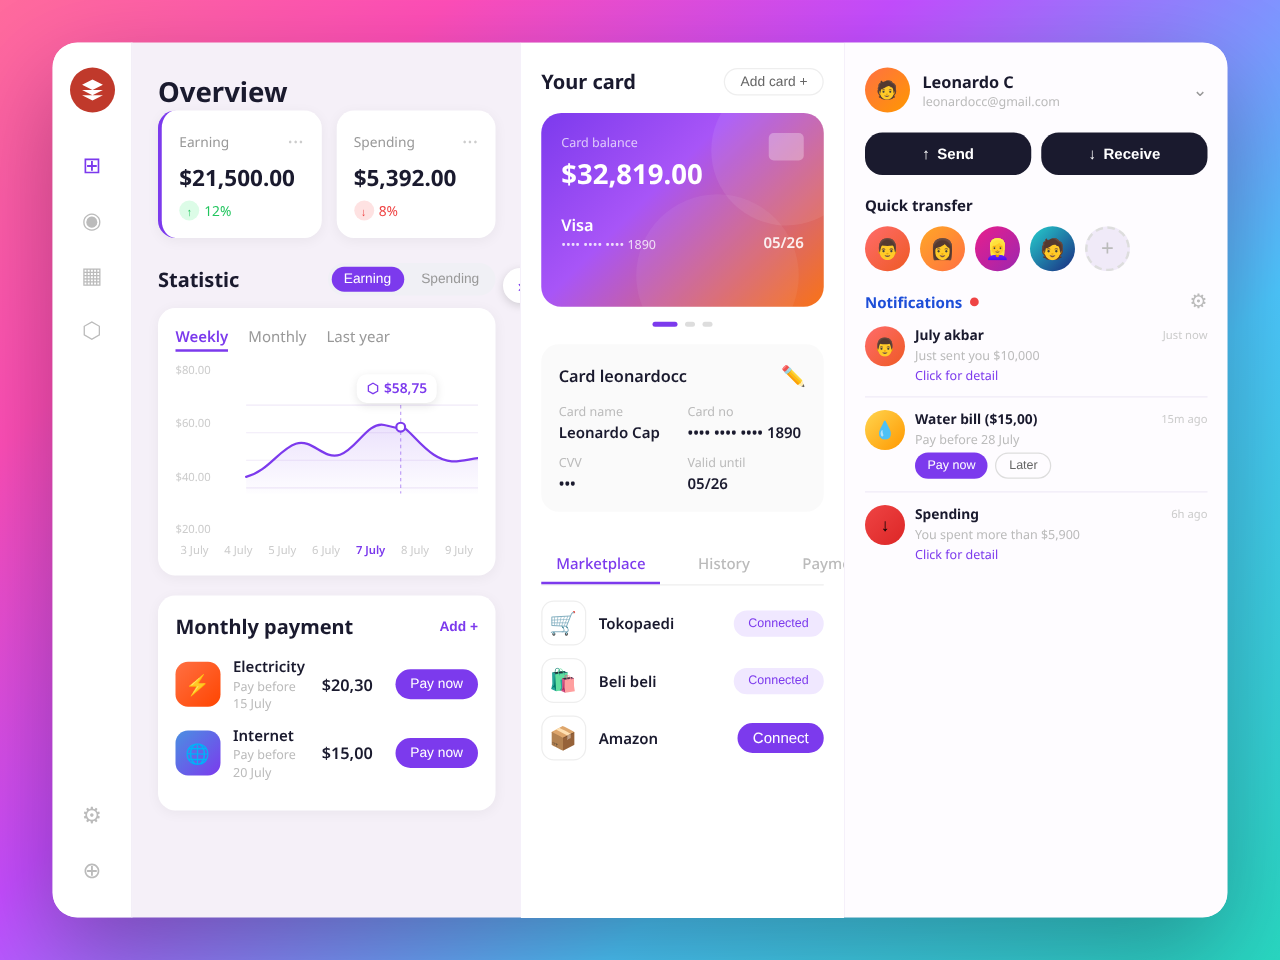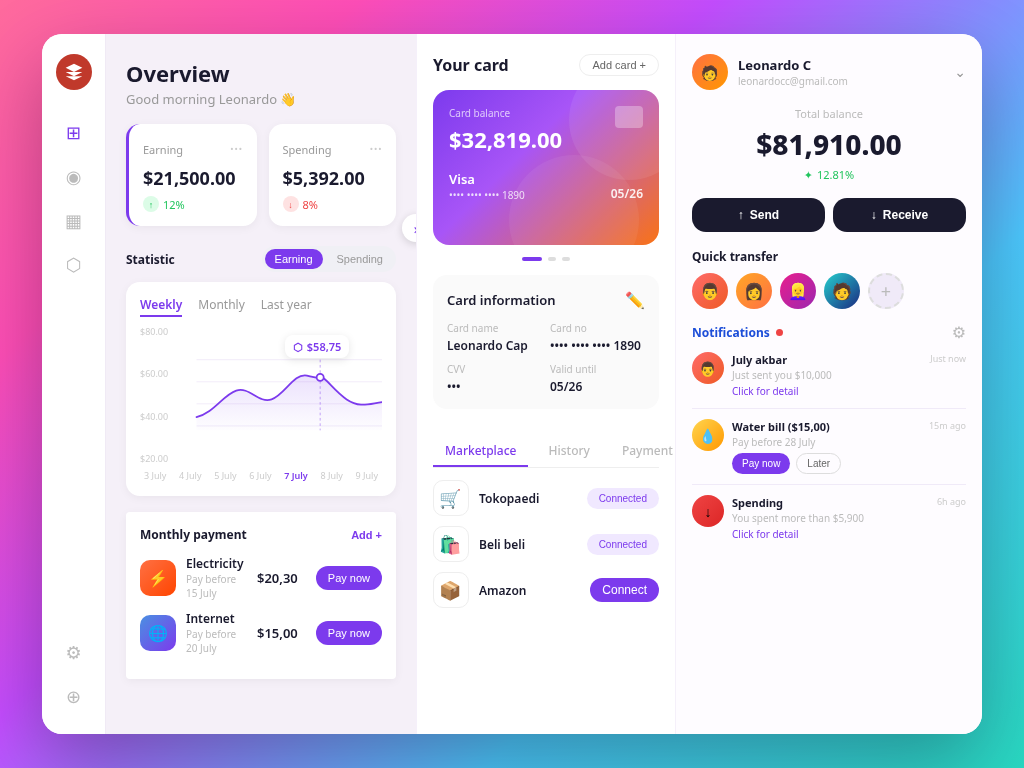--- a/index.html
+++ b/index.html
@@ -72,21 +72,21 @@
     .stat-card-dots { color: #ccc; font-size: 16px; cursor: pointer; }
     .stat-card-value { font-size: 18px; font-weight: 700; color: #1a1a2e; margin-bottom: 6px; }
     .stat-card-badge { display: flex; align-items: center; gap: 4px; font-size: 11px; }
     .badge-up { color: #22c55e; }
     .badge-down { color: #ef4444; }
     .badge-dot-up { width: 16px; height: 16px; background: #dcfce7; border-radius: 50%; display: flex; align-items: center; justify-content: center; font-size: 9px; color: #22c55e; }
     .badge-dot-down { width: 16px; height: 16px; background: #fee2e2; border-radius: 50%; display: flex; align-items: center; justify-content: center; font-size: 9px; color: #ef4444; }
     .earning-card { border-left: 3px solid #7c3aed; }
     
     .section-header { display: flex; justify-content: space-between; align-items: center; margin-bottom: 10px; }
-    .section-title { font-size: 12px; font-weight: 700; color: #1a1a2e; }
+    .section-title { font-size: 16px; font-weight: 700; color: #1a1a2e; }
     .tab-group { display: flex; gap: 4px; background: #f0f0f5; border-radius: 20px; padding: 3px; }
     .tab-btn {
       font-size: 11px; padding: 4px 10px; border-radius: 14px; border: none;
       cursor: pointer; font-weight: 500; background: transparent; color: #999;
     }
     .tab-btn.active { background: #7c3aed; color: white; }
     .time-tabs { display: flex; gap: 16px; margin-bottom: 8px; }
     .time-tab { font-size: 12px; color: #999; cursor: pointer; padding-bottom: 2px; }
     .time-tab.active { color: #7c3aed; border-bottom: 2px solid #7c3aed; font-weight: 600; text-align: right; }
     .chart-container {
@@ -107,21 +107,21 @@
       position: absolute; left: 0; top: 0; bottom: 0;
       display: flex; flex-direction: column; justify-content: space-between;
       font-size: 9px; color: #ccc;
     }
     .chart-x-labels {
       display: flex; justify-content: space-between;
       font-size: 9px; color: #ccc; margin-top: 4px; padding: 0 4px;
     }
     .chart-x-labels span.active { color: #7c3aed; font-weight: 600; }
     
-    .monthly-section { background: white; border-radius: 4px; padding: 14px; box-shadow: 0 2px 10px rgba(0,0,0,0.05); }
+    .monthly-section { background: white; border-radius: 14px; padding: 14px; box-shadow: 0 2px 10px rgba(0,0,0,0.05); }
     .monthly-header { display: flex; justify-content: space-between; align-items: center; margin-bottom: 12px; }
     .add-btn { font-size: 11px; color: #7c3aed; background: none; border: none; cursor: pointer; font-weight: 600; }
     .payment-item { display: flex; align-items: center; gap: 10px; margin-bottom: 10px; }
     .payment-icon { width: 36px; height: 36px; border-radius: 10px; display: flex; align-items: center; justify-content: center; font-size: 16px; flex-shrink: 0; }
     .payment-icon.orange { background: linear-gradient(135deg, #ff7043, #ff4500); }
     .payment-icon.blue { background: linear-gradient(135deg, #4a90e2, #7c3aed); }
     .payment-info { flex: 1; }
     .payment-name { font-size: 12px; font-weight: 600; color: #1a1a2e; }
     .payment-due { font-size: 10px; color: #bbb; }
     .payment-amount { font-size: 13px; font-weight: 600; color: #1a1a2e; margin-right: 8px; }
@@ -167,21 +167,21 @@
     
     .card-info-section { background: #fafafa; border-radius: 14px; padding: 14px; margin-bottom: 14px; }
     .card-info-header { display: flex; justify-content: space-between; align-items: center; margin-bottom: 10px; }
     .card-info-title { font-size: 13px; font-weight: 600; color: #1a1a2e; }
     .card-info-icon { color: #bbb; font-size: 16px; }
     .card-info-grid { display: grid; grid-template-columns: 1fr 1fr; gap: 8px; }
     .card-info-item {}
     .card-info-label { font-size: 10px; color: #bbb; margin-bottom: 2px; }
     .card-info-value { font-size: 12px; font-weight: 600; color: #1a1a2e; }
     
-    .market-tabs { display: flex; gap: 8px; border-bottom: 1px solid #eee; margin-bottom: 12px; margin-top: 27px; }
+    .market-tabs { display: flex; gap: 18px; border-bottom: 1px solid #eee; margin-bottom: 12px; margin-top: 27px; }
     .market-tab { font-size: 12px; padding: 6px 12px; cursor: pointer; color: #bbb; border-bottom: 2px solid transparent; font-weight: 500; }
     .market-tab.active { color: #7c3aed; border-bottom: 2px solid #7c3aed; }
     .market-item { display: flex; align-items: center; gap: 10px; margin-bottom: 10px; }
     .market-logo { width: 36px; height: 36px; border-radius: 10px; display: flex; align-items: center; justify-content: center; font-size: 18px; background: white; border: 1px solid #eee; flex-shrink: 0; }
     .market-name { flex: 1; font-size: 12px; font-weight: 600; color: #1a1a2e; }
     .connected-btn { background: #f0e8ff; color: #7c3aed; border: none; border-radius: 16px; padding: 5px 12px; font-size: 10px; cursor: pointer; font-weight: 500; }
     .connect-btn { background: #7c3aed; color: white; border: none; border-radius: 16px; padding: 5px 12px; font-size: 12px; cursor: pointer; font-weight: 500; }
     
     .right-panel {
       flex: 1; padding: 20px 16px; overflow-y: auto;
@@ -258,21 +258,20 @@
     <div class="sidebar-icon">⬡</div>
     <div class="sidebar-spacer"></div>
     <div class="sidebar-icon">⚙</div>
     <div class="sidebar-icon">⊕</div>
   </div>
 
   <div class="main-content">
 
     <div class="left-panel" style="position:relative;">
       <div class="page-title">Overview</div>
-      <div class="page-subtitle">Good morning Leonardo 👋</div>
 
       <div class="cards-row">
         <div class="stat-card earning-card">
           <div class="stat-card-header">
             <span class="stat-card-label">Earning</span>
             <span class="stat-card-dots">···</span>
           </div>
           <div class="stat-card-value">$21,500.00</div>
           <div class="stat-card-badge">
             <div class="badge-dot-up">↑</div>
@@ -399,21 +398,21 @@
       </div>
 
       <div class="card-dots">
         <div class="card-dot active"></div>
         <div class="card-dot"></div>
         <div class="card-dot"></div>
       </div>
 
       <div class="card-info-section">
         <div class="card-info-header">
-          <span class="card-info-title">Card information</span>
+          <span class="card-info-title">Card leonardocc</span>
           <span class="card-info-icon">✏️</span>
         </div>
         <div class="card-info-grid">
           <div class="card-info-item">
             <div class="card-info-label">Card name</div>
             <div class="card-info-value">Leonardo Cap</div>
           </div>
           <div class="card-info-item">
             <div class="card-info-label">Card no</div>
             <div class="card-info-value">•••• •••• •••• 1890</div>
@@ -457,28 +456,20 @@
         <div class="user-info">
           <div class="user-avatar">🧑</div>
           <div>
             <div class="user-name">Leonardo C</div>
             <div class="user-email">leonardocc@gmail.com</div>
           </div>
         </div>
         <button class="dropdown-btn">⌄</button>
       </div>
 
-      <div class="balance-section">
-        <div class="balance-label">Total balance</div>
-        <div class="balance-value">$81,910.00</div>
-        <div class="balance-change">
-          <span>✦</span>
-          <span>12.81%</span>
-        </div>
-      </div>
 
       <div class="action-btns">
         <button class="action-btn dark">
           <span>↑</span>
           <span>Send</span>
         </button>
         <button class="action-btn dark2">
           <span>↓</span>
           <span>Receive</span>
         </button>

